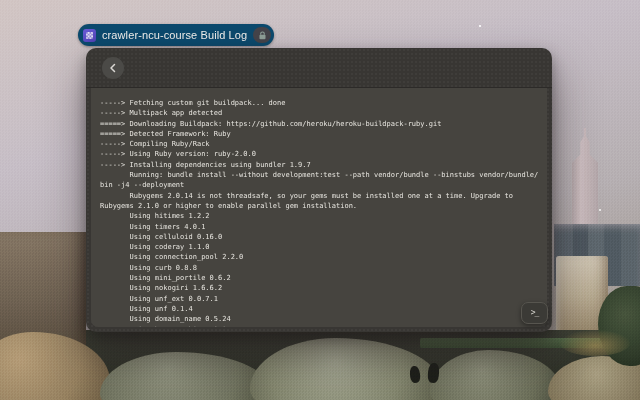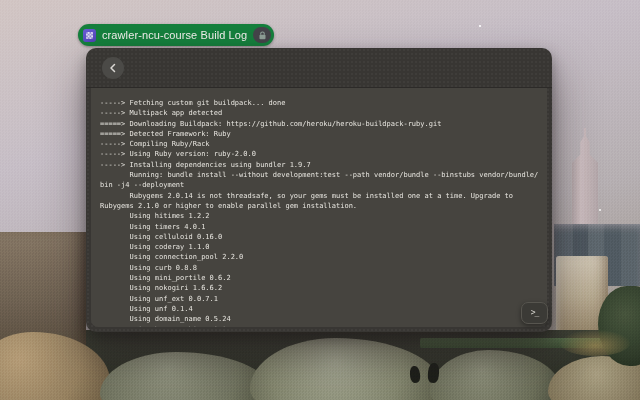--- a/index.html
+++ b/index.html
@@ -78,21 +78,21 @@
     background:
       repeating-conic-gradient(rgba(255,255,255,.045) 0% 25%, rgba(0,0,0,.045) 0% 50%) 0 0/3px 3px;
     mix-blend-mode:overlay; opacity:.8;
   }
 
   
   .pill {
     position:absolute; left:78px; top:24px; height:22px;
     display:flex; align-items:center; gap:6px;
     padding:0 3px 0 5px; border-radius:11px;
-    background:#15803d; box-shadow:0 1px 3px rgba(0,0,0,.35);
+    background:#0c4a6e; box-shadow:0 1px 3px rgba(0,0,0,.35);
   }
   .pill-app-icon {
     width:13px; height:13px; border-radius:3px; flex:0 0 auto;
     background:linear-gradient(150deg,#6a5cd8,#4f42b5);
     display:flex; align-items:center; justify-content:center;
   }
   .pill-app-icon i {
     display:block; width:7px; height:7px; border-radius:1px;
     background:conic-gradient(rgba(255,255,255,.85) 0 25%, rgba(255,255,255,.35) 0 50%,
                rgba(255,255,255,.75) 0 75%, rgba(255,255,255,.3) 0) 0 0/3.5px 3.5px;

